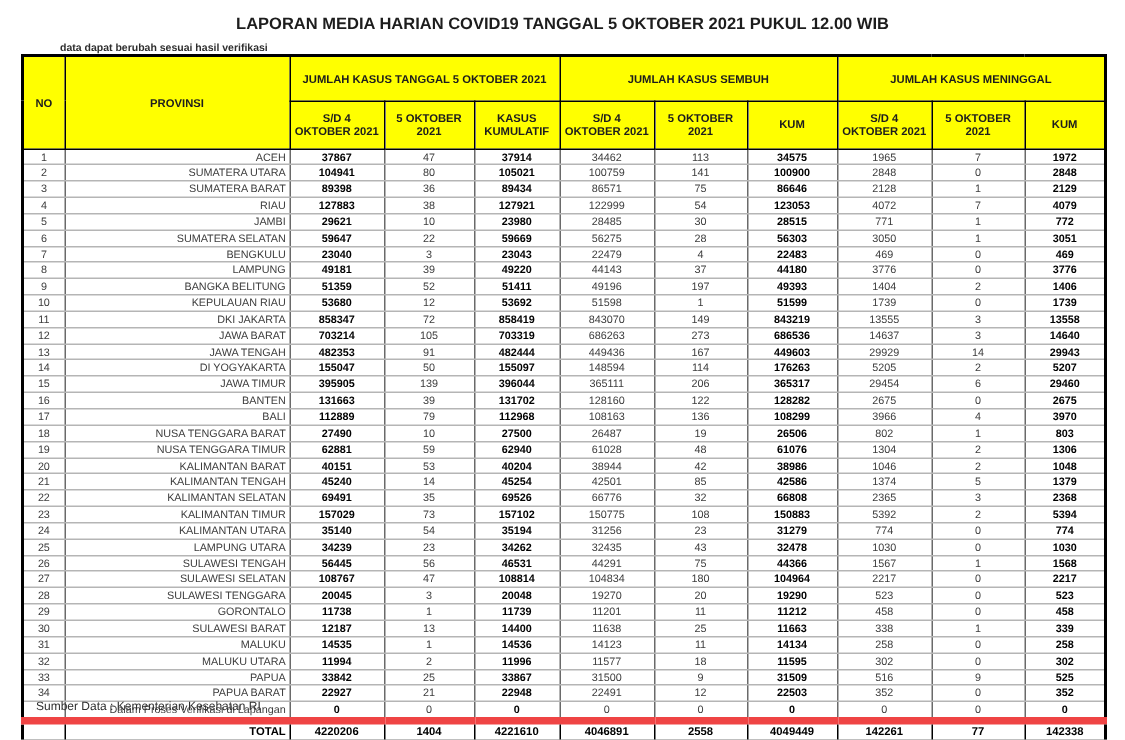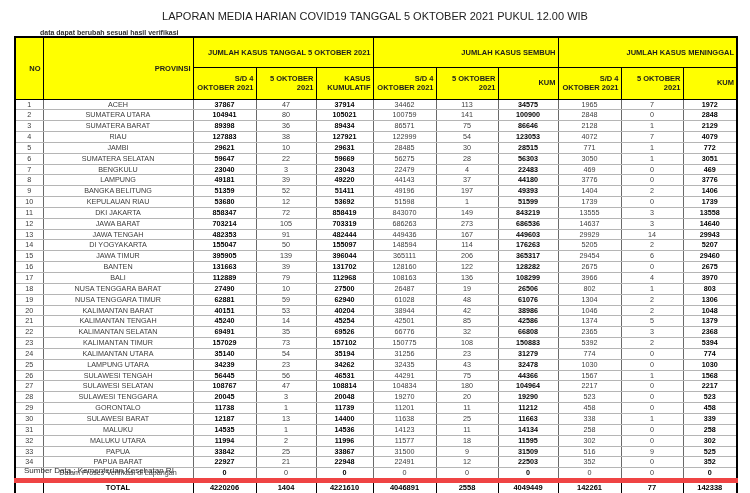--- a/index.html
+++ b/index.html
@@ -7,57 +7,57 @@
   body {
     width: 750px; height: 493px;
     background: #ffffff;
     font-family: "Liberation Sans", sans-serif;
     position: relative;
     color: #1a1a1a;
   }
   .title {
     position: absolute; top: 10px; left: 0; width: 750px;
     text-align: center;
-    font-size: 11px; font-weight: normal; color: #1d1d1d;
+    font-size: 11px; font-weight: bold; color: #1d1d1d;
   }
   .note {
     position: absolute; top: 29px; left: 40px;
     font-size: 7px; font-weight: bold; color: #2e2e2e;
   }
   table.report {
     position: absolute; top: 36px; left: 14px;
     width: 722px;
     border-collapse: collapse;
     table-layout: fixed;
     border: 2px solid #000;
   }
   th, td { padding: 0 2px; overflow: hidden; }
   thead th {
     background: #FFFF00;
     border: 1px solid #000;
     font-size: 7.5px; font-weight: bold;
-    text-align: right;
+    text-align: center;
     color: #1d1d1d;
     white-space: normal;
     line-height: 1.25;
   }
   tr.group-row th { height: 30px; }
   tr.sub-row th { height: 32px; }
   tbody td {
     border-left: 1px solid #6a6a6a;
     border-right: 1px solid #6a6a6a;
     border-top: 1px solid #b5b5b5;
     border-bottom: 1px solid #b5b5b5;
     font-size: 7.2px;
     height: 9.85px; line-height: 9.85px;
     text-align: center;
     white-space: nowrap;
     color: #3c3c3c;
   }
-  tbody td.name { text-align: center; }
+  tbody td.name { text-align: right; }
   tbody td.bold { font-weight: bold; color: #000; }
   tbody tr.total-row td {
     font-weight: bold; color: #000;
     border: 1px solid #000;
     font-size: 7.5px;
     margin-top: 32px;
   }
   tbody tr.verif-row td { border-bottom: 5px solid #ef4444; }
   .source {
     position: absolute; top: 466px; left: 8px;
@@ -155,21 +155,21 @@
         <td class="bold">123053</td>
         <td>4072</td>
         <td>7</td>
         <td class="bold">4079</td>
       </tr>
       <tr>
         <td>5</td>
         <td class="name">JAMBI</td>
         <td class="bold">29621</td>
         <td>10</td>
-        <td class="bold">29631</td>
+        <td class="bold">23980</td>
         <td>28485</td>
         <td>30</td>
         <td class="bold">28515</td>
         <td>771</td>
         <td>1</td>
         <td class="bold">772</td>
       </tr>
       <tr>
         <td>6</td>
         <td class="name">SUMATERA SELATAN</td>

